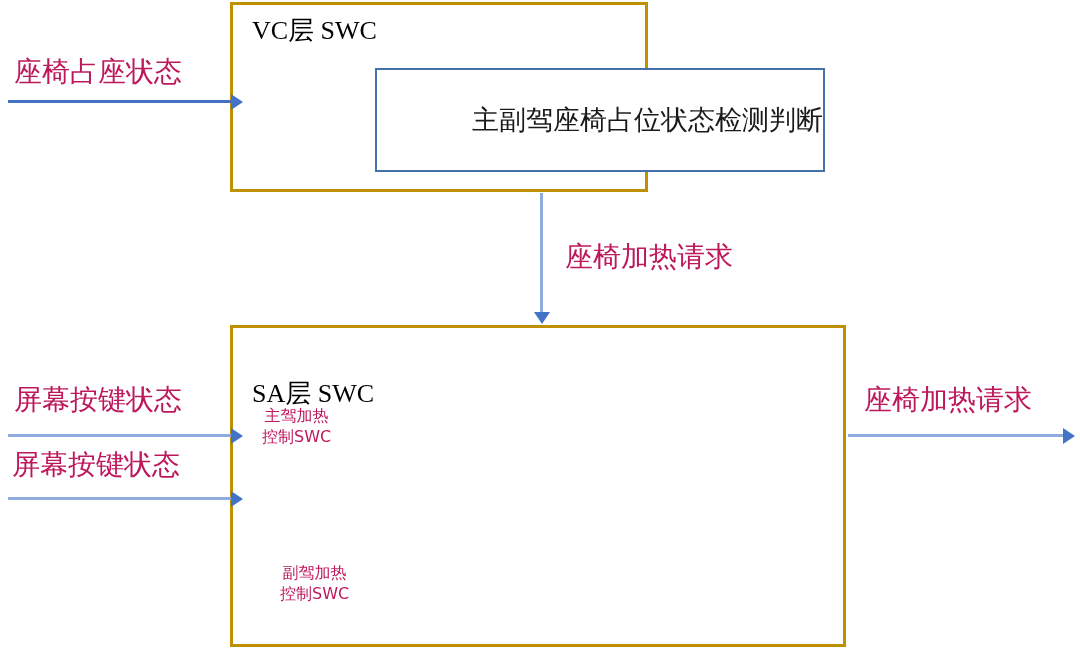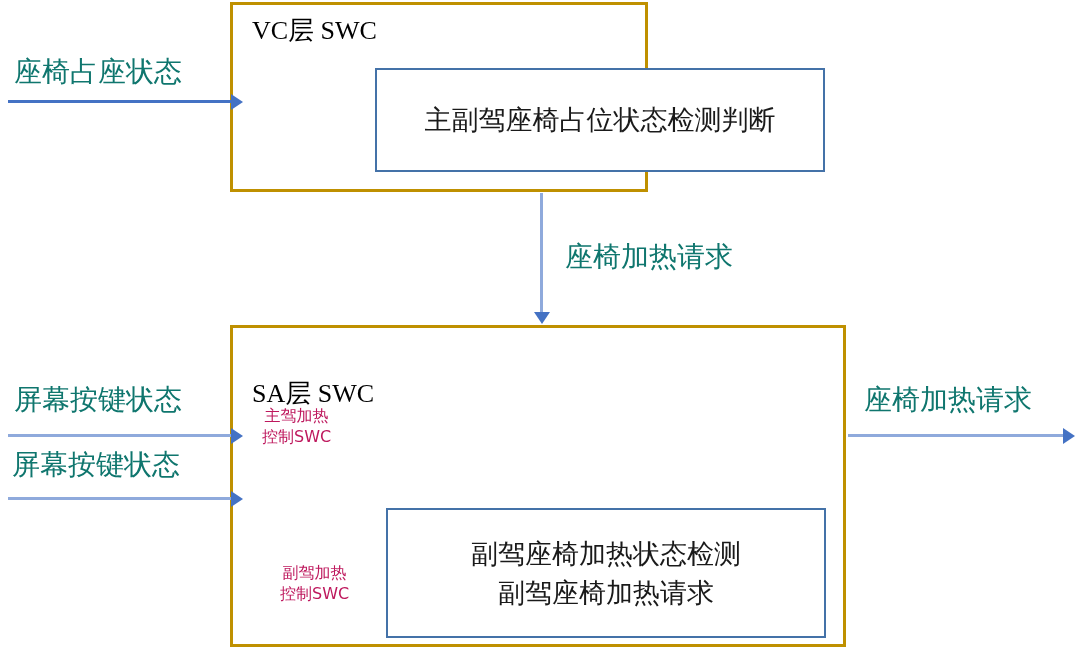--- a/index.html
+++ b/index.html
@@ -40,21 +40,21 @@
   #sa-title { left: 252px; top: 341px; margin-top: 40px; }
 
   
   .inner-box {
     position: absolute;
     box-sizing: border-box;
     border: 2px solid #4472A8;
     background: #ffffff;
     display: flex;
     flex-direction: column;
-    align-items: center;
+    align-items: flex-end;
     justify-content: center;
     text-align: center;
     font-family: "DejaVu Sans", "Liberation Sans", sans-serif;
     color: #1a1a1a;
   }
   #vc-inner {
     left: 375px; top: 68px; width: 450px; height: 104px;
     font-size: 27px;
   }
   #sa-inner-1 {
@@ -80,21 +80,21 @@
   #swc-label-driver    { left: 262px; top: 406px; }
   #swc-label-passenger { left: 280px; top: 563px; }
   .swc-label span { display: block; }
 
   
   .signal-label {
     position: absolute;
     font-family: "DejaVu Sans", "Liberation Sans", sans-serif;
     font-size: 28px;
     line-height: 1;
-    color: #0f766e;
+    color: #be185d;
     white-space: nowrap;
   }
   #label-seat-occupancy { left: 14px;  top: 58px; }
   #label-heat-state     { left: 14px;  top: 386px; }
   #label-screen-key     { left: 12px;  top: 451px; }
   #label-mid-request    { left: 565px; top: 243px; }
   #label-right-request  { left: 864px; top: 386px; }
 
   
   .arrow-h {
@@ -156,24 +156,20 @@
     <span>主驾加热</span>
     <span>控制SWC</span>
   </div>
 
   <div class="swc-label" id="swc-label-passenger">
     <span>副驾加热</span>
     <span>控制SWC</span>
   </div>
 
 
-  <div class="inner-box" id="sa-inner-2">
-    <span class="inner-line">副驾座椅加热状态检测</span>
-    <span class="inner-line">副驾座椅加热请求</span>
-  </div>
 
   <div class="signal-label" id="label-seat-occupancy">座椅占座状态</div>
 
   <div class="signal-label" id="label-heat-state">屏幕按键状态</div>
 
   <div class="signal-label" id="label-screen-key">屏幕按键状态</div>
 
   <div class="signal-label" id="label-mid-request">座椅加热请求</div>
 
   <div class="signal-label" id="label-right-request">座椅加热请求</div>

